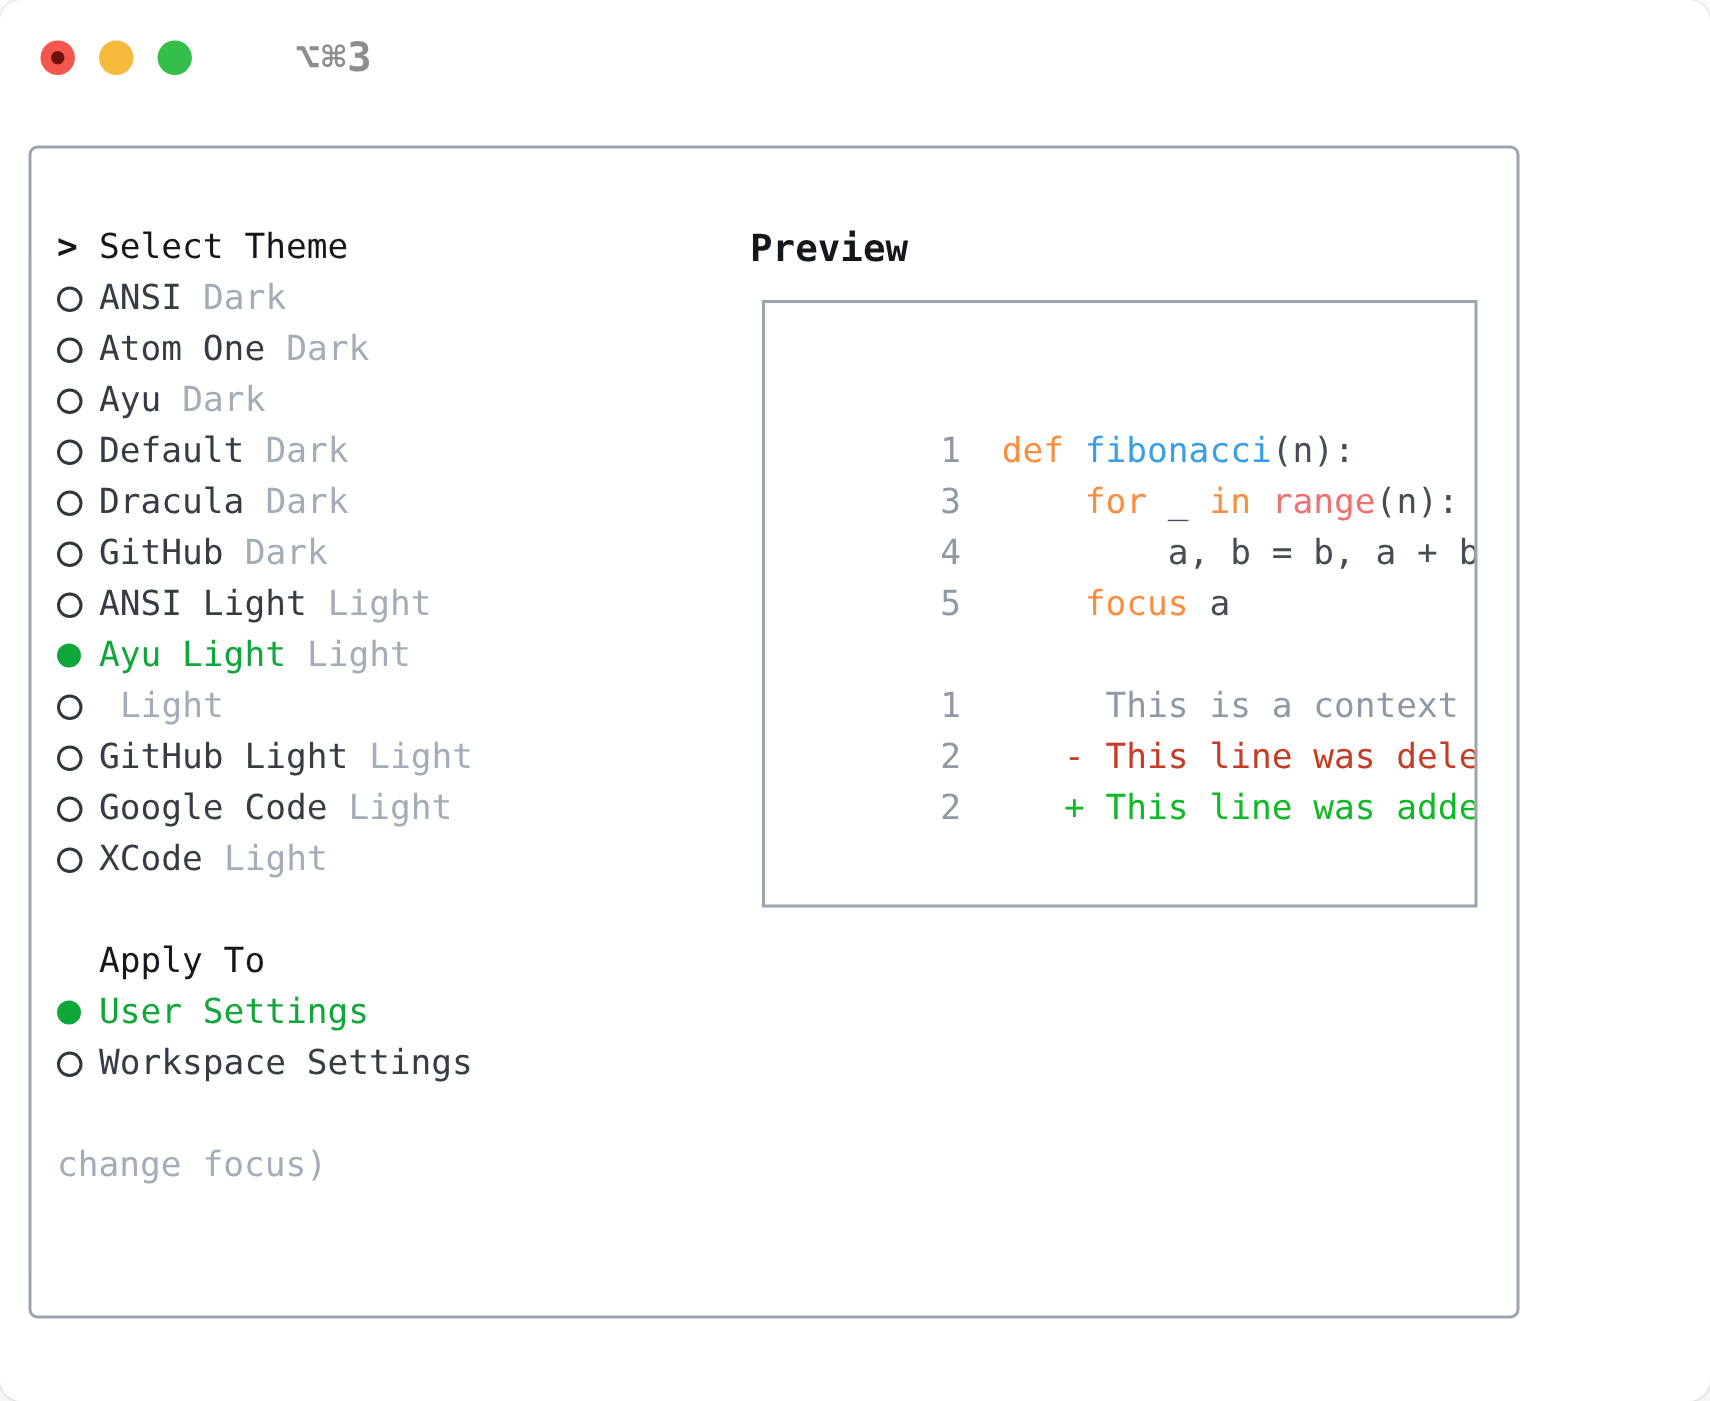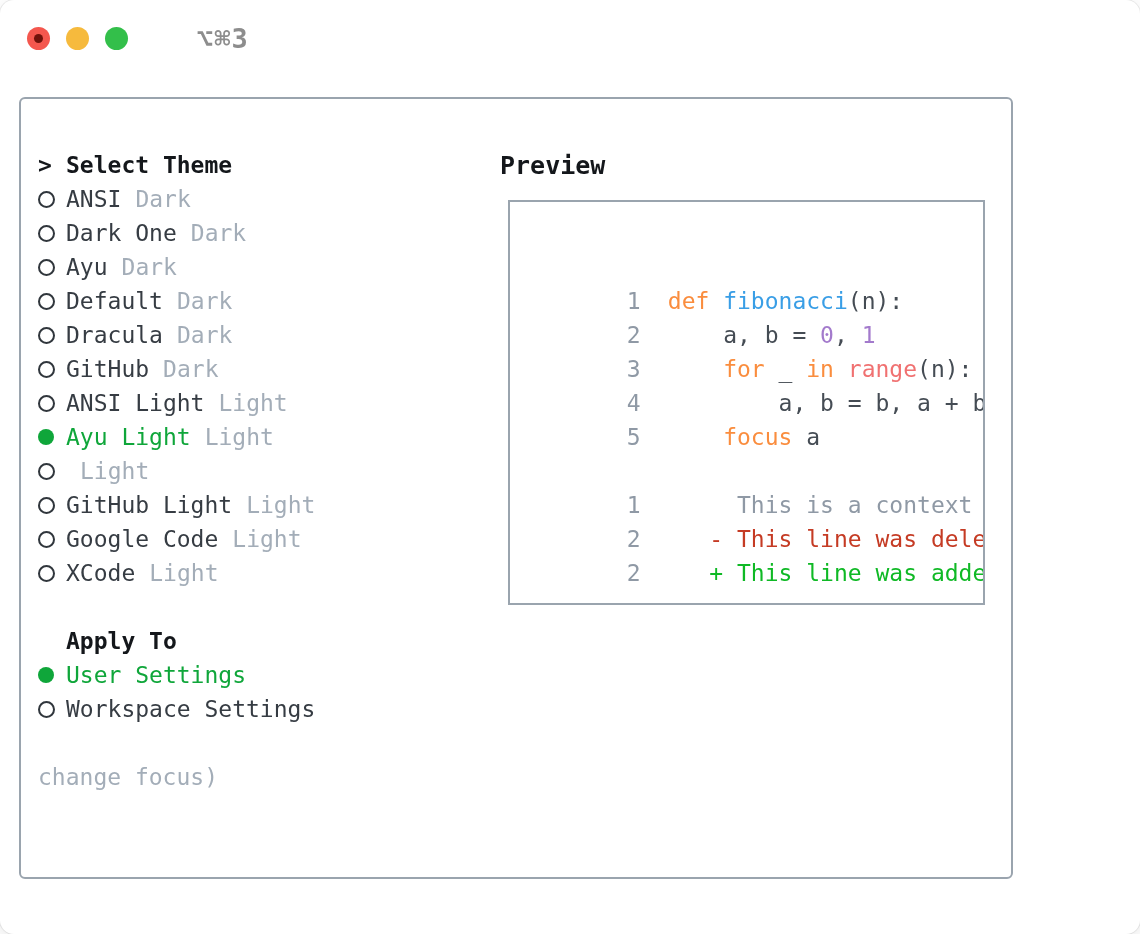--- a/index.html
+++ b/index.html
@@ -27,21 +27,21 @@
   
   .panel{
     position:absolute;left:19px;top:97px;width:994px;height:782px;
     border:2px solid var(--ui-panel_border);border-radius:6px;
     box-sizing:border-box;background:#fff;
   }
   .left-col{position:absolute;left:17px;top:49px;width:440px;}
   .row{display:flex;align-items:center;height:34px;font-size:23px;white-space:pre;}
   .marker-col{width:28px;flex:0 0 28px;display:flex;align-items:center;}
   .hdr-marker{font-weight:bold;color:var(--ui-header_text);font-size:23px;}
-  .hdr-label{font-weight:bold;color:var(--ui-header_text);text-align:center;}
+  .hdr-label{font-weight:normal;color:var(--ui-header_text);text-align:center;}
   .radio{width:13px;height:13px;border:2px solid #30363c;border-radius:50%;box-sizing:content-box;}
   .row.selected .radio{width:16px;height:16px;border:none;background:var(--ui-selected_green);}
   .opt-name{color:var(--ui-item_name);}
   .row.selected .opt-name{color:var(--ui-selected_green);}
   .opt-variant{color:var(--ui-variant);margin-left:14px;}
   .spacer{height:34px;}
   .hint{font-size:23px;line-height:34px;color:var(--ui-hint);white-space:pre;}
   
   .preview-header{
     position:absolute;left:479px;top:49px;height:34px;display:flex;align-items:center;
@@ -86,21 +86,21 @@
         <span class="hdr-label">Select Theme</span>
       </div>
 
       <div class="row">
         <span class="marker-col"><span class="radio"></span></span>
         <span class="opt-name">ANSI</span>
         <span class="opt-variant">Dark</span>
       </div>
       <div class="row">
         <span class="marker-col"><span class="radio"></span></span>
-        <span class="opt-name">Dark One</span>
+        <span class="opt-name">Atom One</span>
         <span class="opt-variant">Dark</span>
       </div>
       <div class="row">
         <span class="marker-col"><span class="radio"></span></span>
         <span class="opt-name">Ayu</span>
         <span class="opt-variant">Dark</span>
       </div>
       <div class="row">
         <span class="marker-col"><span class="radio"></span></span>
         <span class="opt-name">Default</span>
@@ -166,23 +166,20 @@
       <div class="hint">change focus)</div>
     </div>
 
     <div class="preview-header">Preview</div>
 
     <div class="preview-box">
       <div class="pline">
         <span class="ln">1</span><span class="kw">def </span><span class="fn">fibonacci</span><span class="fg">(n):</span>
       </div>
       <div class="pline">
-        <span class="ln">2</span><span class="fg">    a, b = </span><span class="num">0</span><span class="fg">, </span><span class="num">1</span>
-      </div>
-      <div class="pline">
         <span class="ln">3</span><span class="fg">    </span><span class="kw">for</span><span class="fg"> _ </span><span class="kw">in</span><span class="fg"> </span><span class="call">range</span><span class="fg">(n):</span>
       </div>
       <div class="pline">
         <span class="ln">4</span><span class="fg">        a, b = b, a + b</span>
       </div>
       <div class="pline">
         <span class="ln">5</span><span class="fg">    </span><span class="kw">focus</span><span class="fg"> a</span>
       </div>
       <div class="pline">
         <span class="ln"></span>

